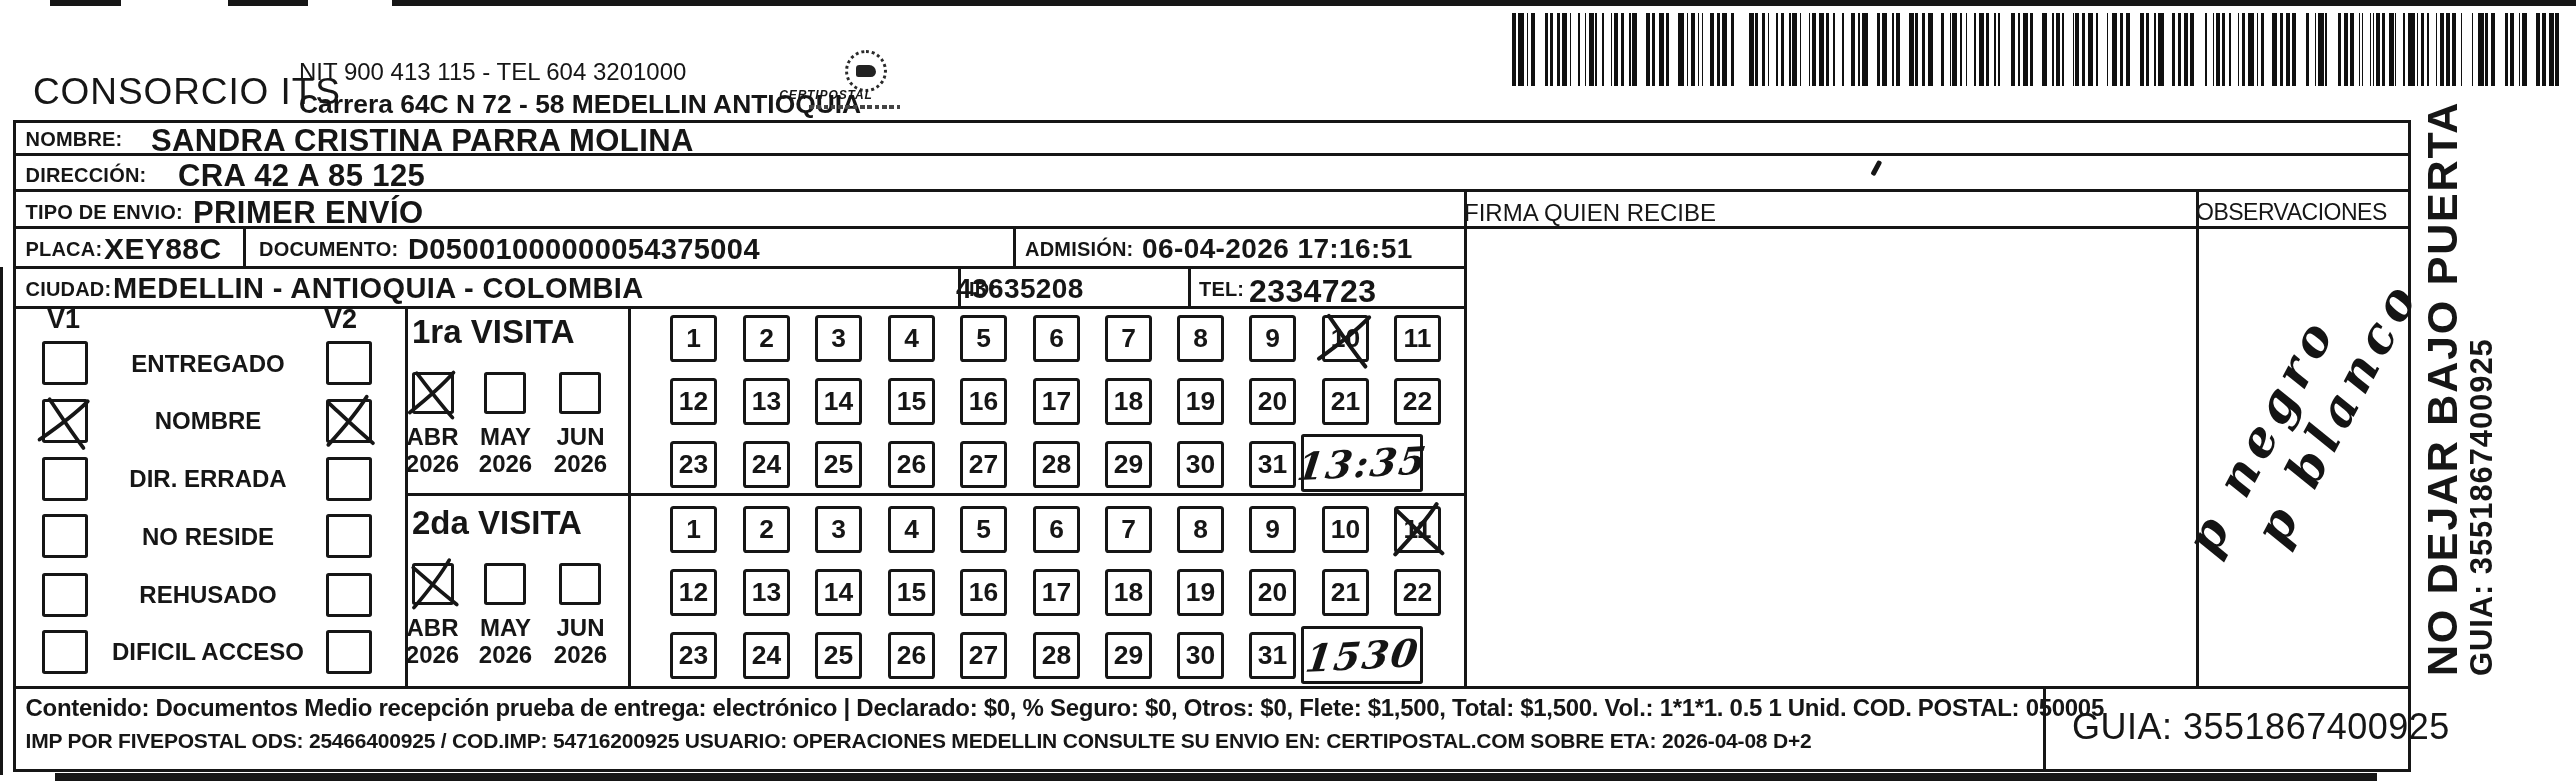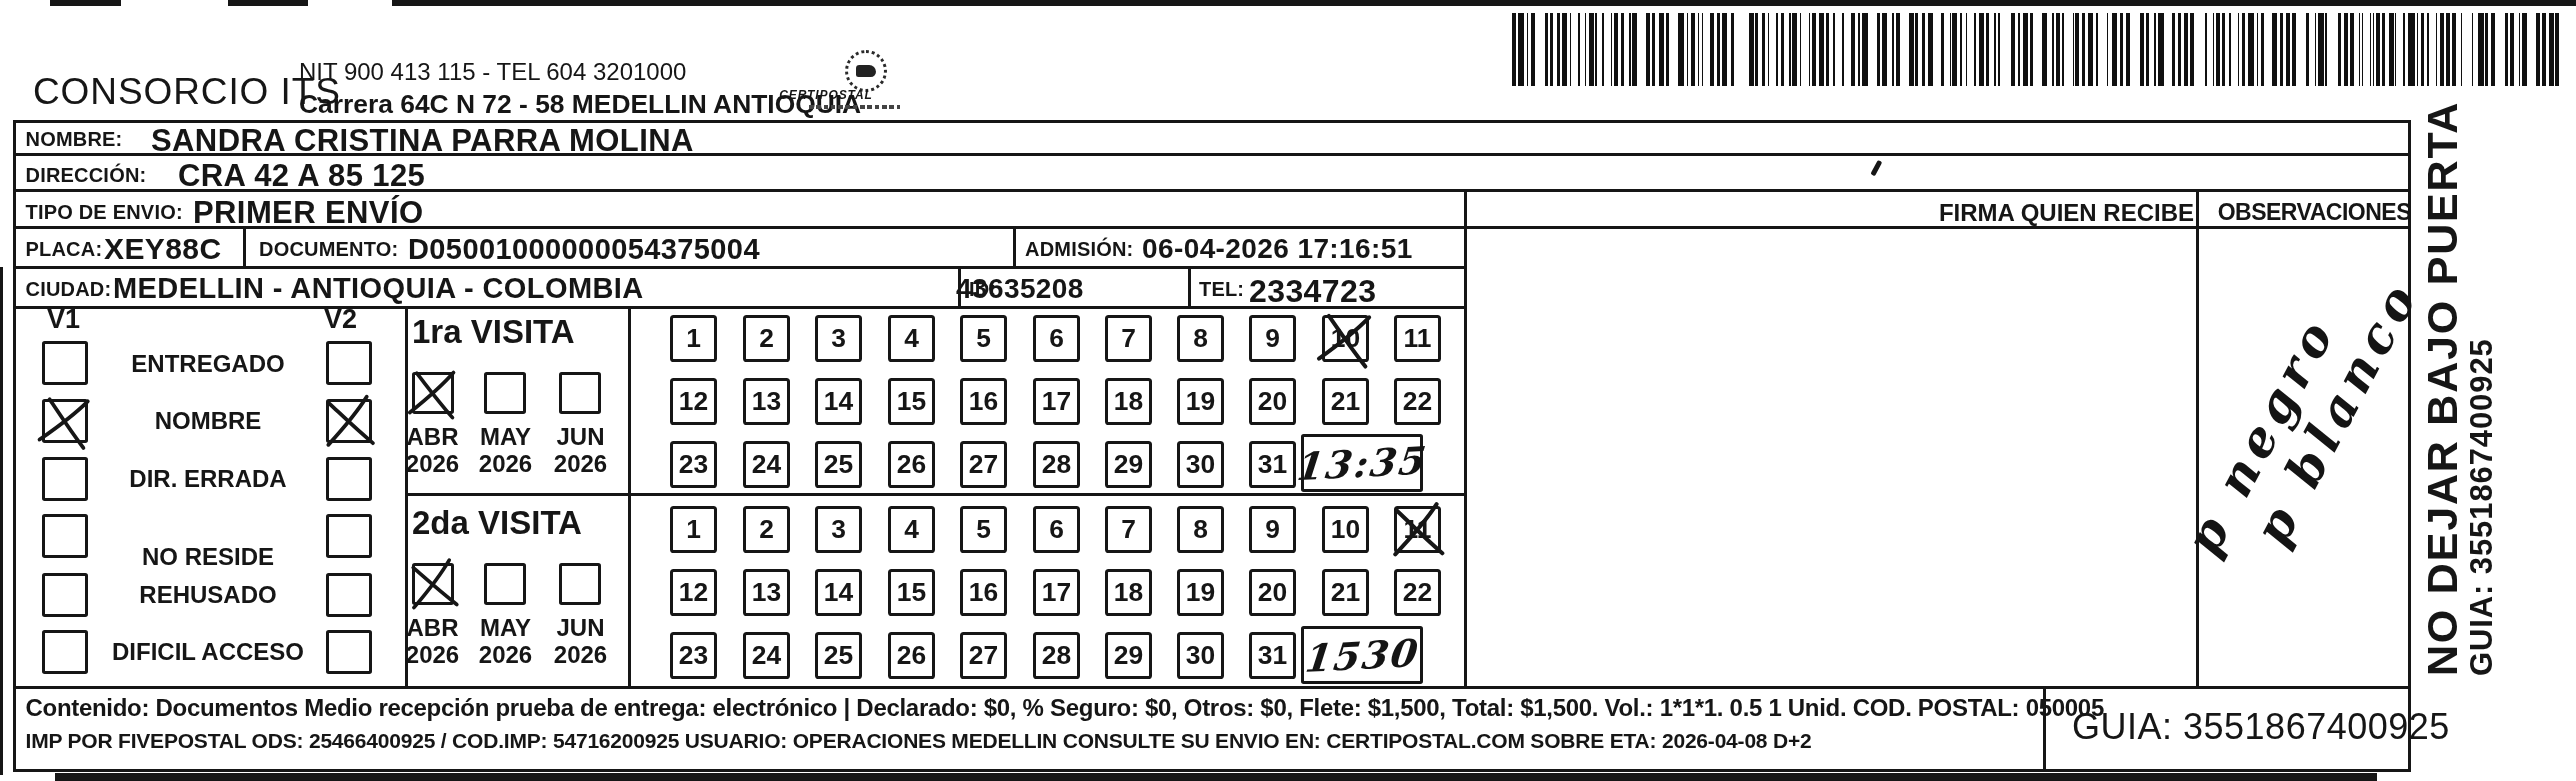--- a/index.html
+++ b/index.html
@@ -22,21 +22,21 @@
     background-image:
       repeating-linear-gradient(90deg,transparent 0 26.4px,#fff 26.4px 33px),
       repeating-linear-gradient(90deg,transparent 0 12px,#fff 12px 14.6px),
       repeating-linear-gradient(90deg,#101010 0 3.6px,transparent 3.6px 6.4px),
       repeating-linear-gradient(90deg,#101010 0 1.8px,transparent 1.8px 10px);}
   
   .frame{position:absolute;border:3.6px solid #161616;box-sizing:border-box;}
   .hline,.vline{position:absolute;background:#161616;}
   .lbl{position:absolute;font-size:20px;font-weight:700;letter-spacing:0.2px;white-space:nowrap;}
   .val{position:absolute;font-weight:700;letter-spacing:0.4px;white-space:nowrap;}
-  .colhdr{position:absolute;font-size:24px;font-weight:700;text-align:right;white-space:nowrap;}
+  .colhdr{position:absolute;font-size:24px;font-weight:400;text-align:left;white-space:nowrap;}
   
   .vhdr{position:absolute;font-size:27px;font-weight:700;}
   .cb{position:absolute;width:46px;height:44px;border:3.6px solid #161616;border-radius:2.7px;box-sizing:border-box;}
   .slabel{position:absolute;font-size:24px;font-weight:700;text-align:center;white-space:nowrap;}
   
   .vtitle{position:absolute;font-size:33px;font-weight:700;white-space:nowrap;}
   .mb{position:absolute;width:42px;height:42px;border:3.6px solid #161616;border-radius:2.7px;box-sizing:border-box;}
   .mlabel{position:absolute;width:73px;text-align:center;font-size:24px;font-weight:700;}
   .day{position:absolute;width:47px;height:47px;border:3.6px solid #161616;border-radius:3.6px;box-sizing:border-box;
        display:flex;align-items:center;justify-content:center;font-size:26.4px;font-weight:700;}
@@ -158,21 +158,21 @@
     <div class="cb" style="left:326px;top:399px;">
       <div class="xwrap" style="transform: rotate(-5deg);"><svg viewBox="0 0 100 100">
           <path d="M16 14 C36 36,58 62,90 94"></path>
           <path d="M86 8 C62 40,34 66,8 90"></path>
         </svg></div>
     </div>
     <div class="cb" style="left:42px;top:457px;"></div>
     <div class="slabel" style="left:98px;top:465px;width:220px;">DIR. ERRADA</div>
     <div class="cb" style="left:326px;top:457px;"></div>
     <div class="cb" style="left:42px;top:514px;"></div>
-    <div class="slabel" style="left:98px;top:523px;width:220px;margin-top:20px;">NO RESIDE</div>
+    <div class="slabel" style="left:98px;top:523px;width:220px;">NO RESIDE</div>
     <div class="cb" style="left:326px;top:514px;"></div>
     <div class="cb" style="left:42px;top:573px;"></div>
     <div class="slabel" style="left:98px;top:581px;width:220px;">REHUSADO</div>
     <div class="cb" style="left:326px;top:573px;"></div>
     <div class="cb" style="left:42px;top:630px;"></div>
     <div class="slabel" style="left:98px;top:638px;width:220px;">DIFICIL ACCESO</div>
     <div class="cb" style="left:326px;top:630px;"></div>
     <div class="vtitle" style="left:412px;top:313px;">1ra VISITA</div>
     <div class="mb" style="left:412px;top:372px;">
       <div class="xwrap" style="transform: rotate(4deg);"><svg viewBox="0 0 100 100">

